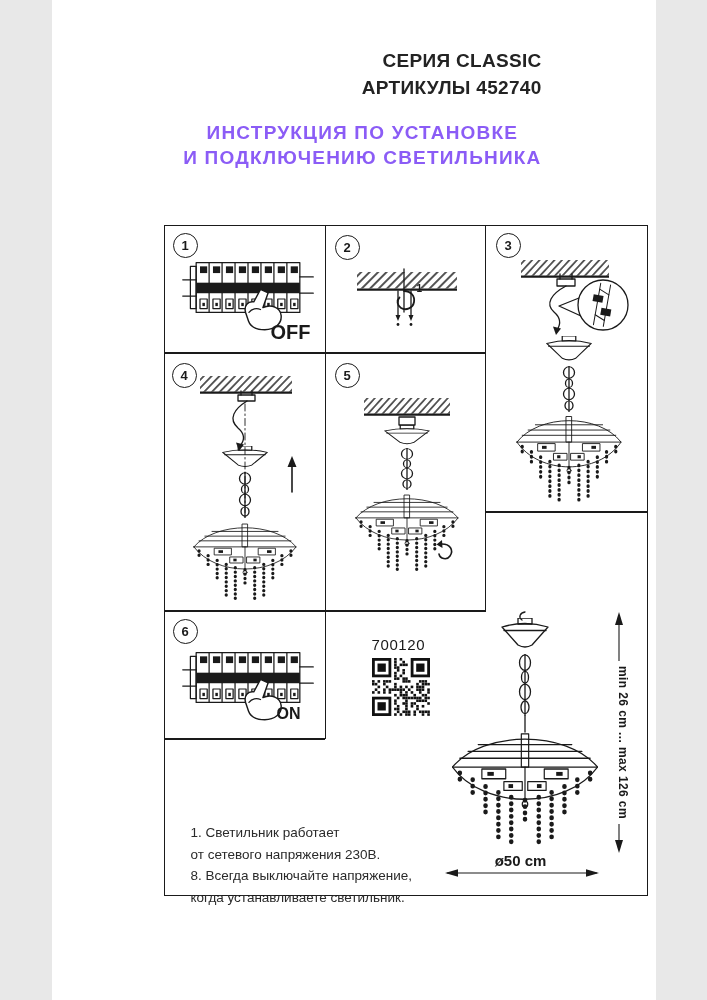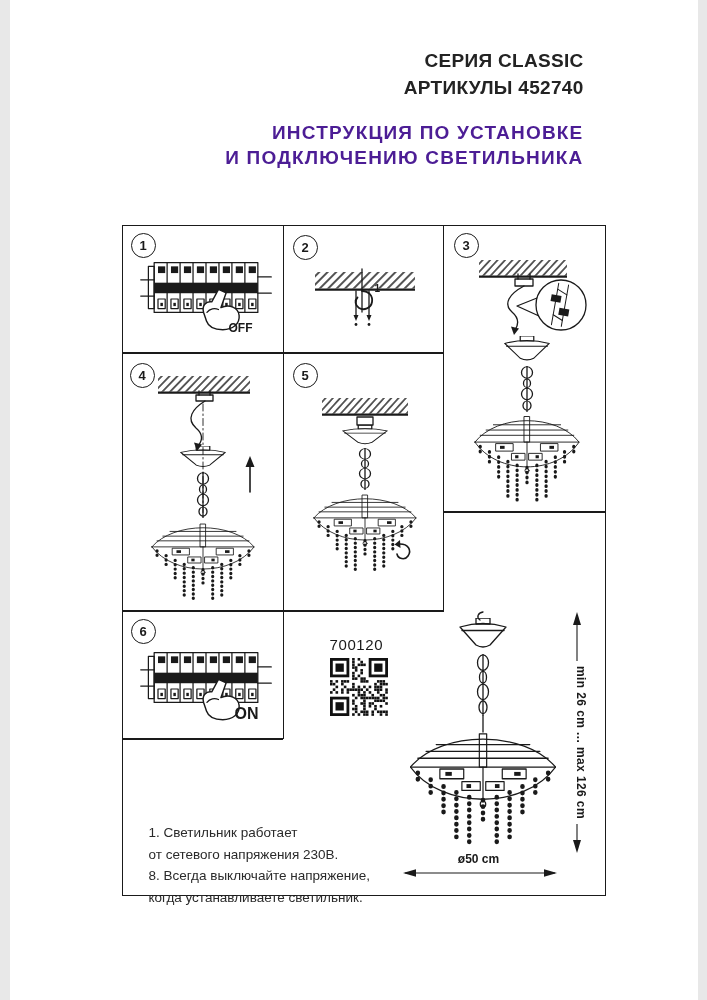--- a/index.html
+++ b/index.html
@@ -1,39 +1,39 @@
 <!DOCTYPE html>
 <html><head>
 <meta charset="utf-8">
 <style>
   html,body{margin:0;padding:0;background:#e8e8e8;}
-  .page{position:relative;width:688px;height:1000px;background:#ffffff;margin:0 auto;
+  .page{position:relative;width:604px;height:1000px;background:#ffffff;margin:0 auto;
         font-family:"Liberation Sans","DejaVu Sans",sans-serif;color:#1f1f1f;overflow:hidden;}
   
   .hdr{position:absolute;right:114px;top:47px;text-align:right;font-weight:bold;
        font-size:19px;line-height:27px;letter-spacing:.3px;color:#232323;}
-  .title{position:absolute;right:114px;top:121px;text-align:right;font-weight:bold;
-       font-size:19px;line-height:24.5px;letter-spacing:1.2px;color:#4c1d95;}
+  .title{position:absolute;right:114px;top:121px;text-align:center;font-weight:bold;
+       font-size:19px;line-height:24.5px;letter-spacing:1.2px;color:#8b5cf6;}
   
   .frame{position:absolute;left:112px;top:225px;width:484px;height:671px;
          border:1.5px solid #1a1a1a;box-sizing:border-box;}
   .gl{position:absolute;background:#1a1a1a;}
   
   .badge{position:absolute;width:25px;height:25px;border:1.5px solid #1a1a1a;border-radius:50%;
          background:#fff;box-sizing:border-box;font-weight:bold;font-size:13px;color:#1a1a1a;
          display:flex;align-items:center;justify-content:center;}
   .cap{position:absolute;font-weight:bold;color:#1a1a1a;}
   .note{position:absolute;left:139px;top:786px;font-size:13.5px;line-height:21.6px;color:#2a2a2a;margin-top:36px;}
   .code{position:absolute;left:320px;top:636px;font-weight:normal;font-size:15px;
         letter-spacing:.6px;color:#1a1a1a;}
   .vdim{position:absolute;left:557px;top:661px;width:21px;writing-mode:vertical-rl;
         background:#fff;font-weight:bold;font-size:12px;letter-spacing:.4px;color:#1a1a1a;
         padding:5px 0;text-align:center;}
   .hdim{position:absolute;left:419px;top:852px;width:100px;text-align:center;
-        font-weight:bold;font-size:12px;color:#1a1a1a;}
+        font-weight:bold;font-size:15px;color:#1a1a1a;}
   svg{position:absolute;overflow:visible;}
 </style>
 </head>
 <body>
 
 <div class="page">
 
   <svg width="0" height="0" aria-hidden="true">
     <defs>
       <pattern id="hatch" width="6" height="6" patternUnits="userSpaceOnUse" patternTransform="rotate(45)">
@@ -168,21 +168,21 @@
   <div class="badge" style="left:121px;top:233px;">1</div>
   <div class="badge" style="left:283px;top:235px;">2</div>
   <div class="badge" style="left:444px;top:233px;">3</div>
   <div class="badge" style="left:120px;top:363px;">4</div>
   <div class="badge" style="left:283px;top:363px;">5</div>
   <div class="badge" style="left:121px;top:619px;">6</div>
 
   <svg style="left:128px;top:251px;" width="136" height="96" viewBox="0 0 140 100">
     <use href="#sym-breaker" x="0" y="0" width="140" height="100"></use>
   </svg>
-  <div class="cap" style="left:219px;top:321px;font-size:12px;">OFF</div>
+  <div class="cap" style="left:219px;top:321px;font-size:20px;">OFF</div>
 
   <svg style="left:303px;top:268px;" width="106" height="62" viewBox="0 0 106 62">
     <g stroke="#1a1a1a" stroke-width="1.3" fill="none" stroke-linecap="round" stroke-linejoin="round">
       <use href="#sym-ceiling" x="2" y="4" width="100" height="20"></use>
       <line x1="49" y1="1" x2="49" y2="44"></line>
       <path d="M49,23 c7,0 11,5 10,11 c-1,6 -8,9 -13,6 c-4,-2.5 -4.5,-7.5 -1.5,-10.5" stroke-width="1.8"></path>
       <line x1="43" y1="23" x2="43" y2="50"></line>
       <line x1="56" y1="23" x2="56" y2="50"></line>
       <g fill="#1a1a1a" stroke="none">
         <polygon points="43,53 40.5,47 45.5,47"></polygon>

